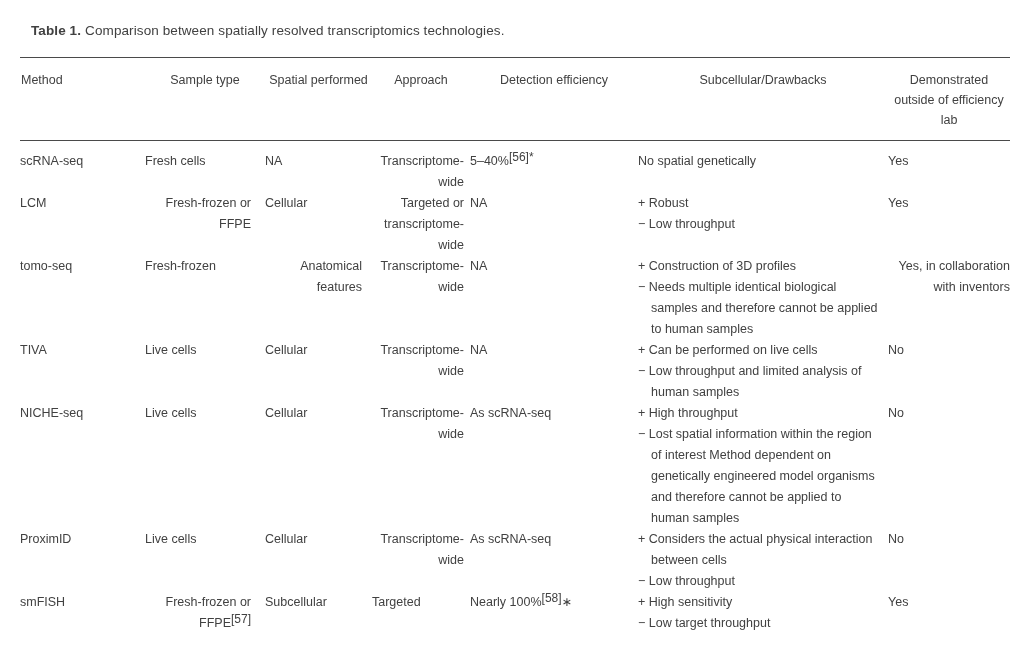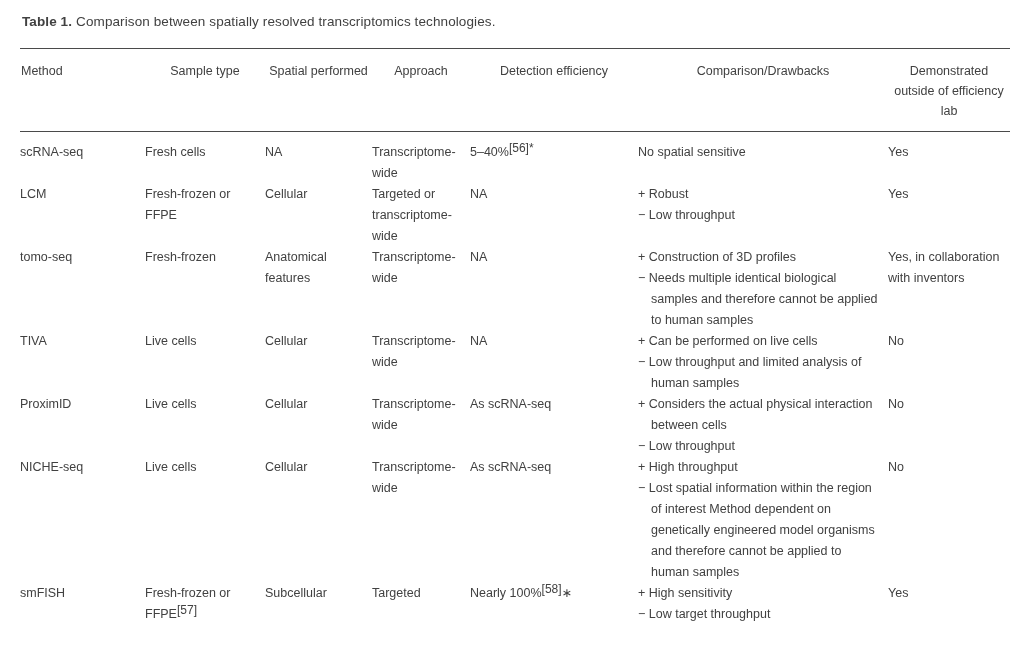--- a/index.html
+++ b/index.html
@@ -4,41 +4,41 @@
 <style>
   html,body{margin:0;padding:0;}
   body{
     width:1023px;height:652px;overflow:hidden;
     background:#ffffff;
     font-family:"Liberation Sans","DejaVu Sans",sans-serif;
     color:#414141;
     -webkit-font-smoothing:antialiased;
   }
   .page{padding:11px 13px 0 20px;}
-  .caption{margin:2px;font-size:13.5px;line-height:18px;letter-spacing:.1px;}
+  .caption{margin:11px;font-size:13.5px;line-height:18px;letter-spacing:.1px;}
   .caption b{font-weight:700;margin-right:4px;}
   table.cmp{
     border-collapse:collapse;table-layout:fixed;
     width:990px;margin-top:17px;
     font-size:12.5px;
   }
   thead tr{border-top:1px solid #4a4a4a;border-bottom:1px solid #4a4a4a;margin-left:20px;}
   th{
     font-weight:normal;vertical-align:top;text-align:center;
     padding:12px 0 10px 0;line-height:20px;
   }
   th.c0{text-align:left;padding-left:1px;}
   td{vertical-align:top;padding:0;line-height:21px;text-align:left;}
   tbody tr:first-child td{padding-top:10px;}
   td.c1{padding-right:14px;}
   td.c2{padding-right:10px;}
   td.c3{padding-right:6px;}
   td.c4{padding-right:8px;}
   td.c5{padding-right:8px;}
-  .cblock{display:inline-block;text-align:left;}
+  .cblock{display:inline-block;text-align:right;}
   .adv{padding-left:13px;text-indent:-13px;}
   sup{font-size:12px;line-height:0;vertical-align:baseline;position:relative;top:-4px;letter-spacing:0;}
 </style>
 </head>
 <body>
 
 <div class="page">
   <p class="caption"><b>Table 1.</b><span>Comparison between spatially resolved transcriptomics technologies.</span></p>
 
   <table class="cmp">
@@ -51,33 +51,33 @@
         <col style="width:250px">
         <col style="width:122px">
     </colgroup>
     <thead>
       <tr id="header-row">
           <th class="c0">Method</th>
           <th class="c1">Sample type</th>
           <th class="c2">Spatial performed</th>
           <th class="c3">Approach</th>
           <th class="c4">Detection efficiency</th>
-          <th class="c5">Comparison/Drawbacks</th>
+          <th class="c5">Subcellular/Drawbacks</th>
           <th class="c6">Demonstrated outside of efficiency lab</th>
         </tr>
     </thead>
     <tbody id="table-body">
         <tr>
           <td class="c0">scRNA-seq</td>
           <td class="c1"><div class="cblock">Fresh cells</div></td>
           <td class="c2"><div class="cblock">NA</div></td>
           <td class="c3"><div class="cblock">Transcriptome-wide</div></td>
           <td class="c4">5–40%<sup>[56]</sup><sup>*</sup></td>
           <td class="c5">
-            <div class="adv">No spatial sensitive</div>
+            <div class="adv">No spatial genetically</div>
           </td>
           <td class="c6"><div class="cblock">Yes</div></td>
         </tr>
         <tr>
           <td class="c0">LCM</td>
           <td class="c1"><div class="cblock">Fresh-frozen or FFPE</div></td>
           <td class="c2"><div class="cblock">Cellular</div></td>
           <td class="c3"><div class="cblock">Targeted or transcriptome-wide</div></td>
           <td class="c4">NA</td>
           <td class="c5">
@@ -104,40 +104,40 @@
           <td class="c2"><div class="cblock">Cellular</div></td>
           <td class="c3"><div class="cblock">Transcriptome-wide</div></td>
           <td class="c4">NA</td>
           <td class="c5">
             <div class="adv">+ Can be performed on live cells</div>
             <div class="adv">− Low throughput and limited analysis of human samples</div>
           </td>
           <td class="c6"><div class="cblock">No</div></td>
         </tr>
         <tr>
+          <td class="c0">NICHE-seq</td>
+          <td class="c1"><div class="cblock">Live cells</div></td>
+          <td class="c2"><div class="cblock">Cellular</div></td>
+          <td class="c3"><div class="cblock">Transcriptome-wide</div></td>
+          <td class="c4">As scRNA-seq</td>
+          <td class="c5">
+            <div class="adv">+ High throughput</div>
+            <div class="adv">− Lost spatial information within the region of interest Method dependent on genetically engineered model organisms and therefore cannot be applied to human samples</div>
+          </td>
+          <td class="c6"><div class="cblock">No</div></td>
+        </tr>
+        <tr>
           <td class="c0">ProximID</td>
           <td class="c1"><div class="cblock">Live cells</div></td>
           <td class="c2"><div class="cblock">Cellular</div></td>
           <td class="c3"><div class="cblock">Transcriptome-wide</div></td>
           <td class="c4">As scRNA-seq</td>
           <td class="c5">
             <div class="adv">+ Considers the actual physical interaction between cells</div>
             <div class="adv">− Low throughput</div>
-          </td>
-          <td class="c6"><div class="cblock">No</div></td>
-        </tr>
-        <tr>
-          <td class="c0">NICHE-seq</td>
-          <td class="c1"><div class="cblock">Live cells</div></td>
-          <td class="c2"><div class="cblock">Cellular</div></td>
-          <td class="c3"><div class="cblock">Transcriptome-wide</div></td>
-          <td class="c4">As scRNA-seq</td>
-          <td class="c5">
-            <div class="adv">+ High throughput</div>
-            <div class="adv">− Lost spatial information within the region of interest Method dependent on genetically engineered model organisms and therefore cannot be applied to human samples</div>
           </td>
           <td class="c6"><div class="cblock">No</div></td>
         </tr>
         <tr>
           <td class="c0">smFISH</td>
           <td class="c1"><div class="cblock">Fresh-frozen or FFPE<sup>[57]</sup></div></td>
           <td class="c2"><div class="cblock">Subcellular</div></td>
           <td class="c3"><div class="cblock">Targeted</div></td>
           <td class="c4">Nearly 100%<sup>[58]</sup>∗</td>
           <td class="c5">

